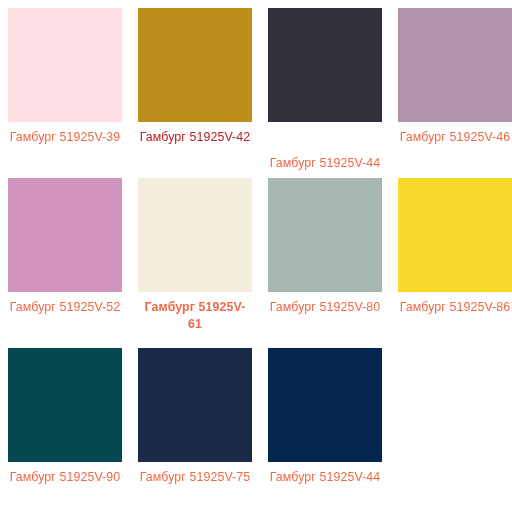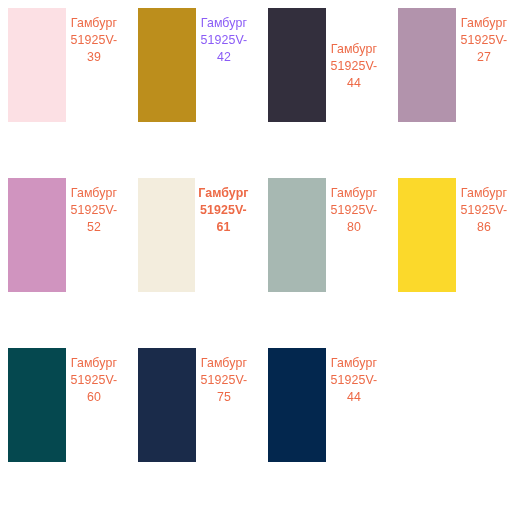--- a/index.html
+++ b/index.html
@@ -18,21 +18,21 @@
     display: grid;
     grid-template-columns: repeat(4, 122px);
     grid-auto-rows: 170px;
     column-gap: 8px;
     row-gap: 0px;
     padding: 8px 0 0 8px;
     box-sizing: border-box;
   }
   .product-card {
     display: flex;
-    flex-direction: row;
+    flex-direction: column;
     align-items: stretch;
     width: 114px;
   }
   .product-card.is-empty {
     visibility: hidden;
   }
   .swatch {
     width: 114px;
     height: 114px;
     display: block;
@@ -51,49 +51,49 @@
 </head>
 <body style="background: rgb(255, 255, 255);">
 
 <div class="catalog-grid" id="grid">
     <div class="product-card">
       <div class="swatch" style="background: rgb(252, 224, 228);"></div>
       <a class="product-label" style="color: rgb(237, 106, 71);">Гамбург 51925V-39</a>
     </div>
     <div class="product-card">
       <div class="swatch" style="background: rgb(188, 142, 28);"></div>
-      <a class="product-label" style="color: #8b5cf6;">Гамбург 51925V-42</a>
+      <a class="product-label" style="color: #b91c1c;">Гамбург 51925V-42</a>
     </div>
     <div class="product-card">
       <div class="swatch" style="background: rgb(51, 47, 61);"></div>
       <a class="product-label" style="color: rgb(237, 106, 71); margin-top: 33px;">Гамбург 51925V-44</a>
     </div>
     <div class="product-card">
       <div class="swatch" style="background: rgb(178, 147, 172);"></div>
-      <a class="product-label" style="color: rgb(237, 106, 71);">Гамбург 51925V-27</a>
+      <a class="product-label" style="color: rgb(237, 106, 71);">Гамбург 51925V-46</a>
     </div>
     <div class="product-card">
       <div class="swatch" style="background: rgb(208, 148, 191);"></div>
       <a class="product-label" style="color: rgb(237, 106, 71);">Гамбург 51925V-52</a>
     </div>
     <div class="product-card">
       <div class="swatch" style="background: rgb(243, 237, 221);"></div>
       <a class="product-label" style="color: rgb(237, 106, 71); font-weight: bold;">Гамбург 51925V-61</a>
     </div>
     <div class="product-card">
       <div class="swatch" style="background: rgb(167, 184, 178);"></div>
       <a class="product-label" style="color: rgb(237, 106, 71);">Гамбург 51925V-80</a>
     </div>
     <div class="product-card">
       <div class="swatch" style="background: rgb(251, 217, 43);"></div>
       <a class="product-label" style="color: rgb(237, 106, 71);">Гамбург 51925V-86</a>
     </div>
     <div class="product-card">
       <div class="swatch" style="background: rgb(5, 72, 79);"></div>
-      <a class="product-label" style="color: rgb(237, 106, 71);">Гамбург 51925V-60</a>
+      <a class="product-label" style="color: rgb(237, 106, 71);">Гамбург 51925V-90</a>
     </div>
     <div class="product-card">
       <div class="swatch" style="background: rgb(26, 43, 74);"></div>
       <a class="product-label" style="color: rgb(237, 106, 71);">Гамбург 51925V-75</a>
     </div>
     <div class="product-card">
       <div class="swatch" style="background: rgb(3, 39, 78);"></div>
       <a class="product-label" style="color: rgb(237, 106, 71);">Гамбург 51925V-44</a>
     </div>
     <div class="product-card is-empty">

